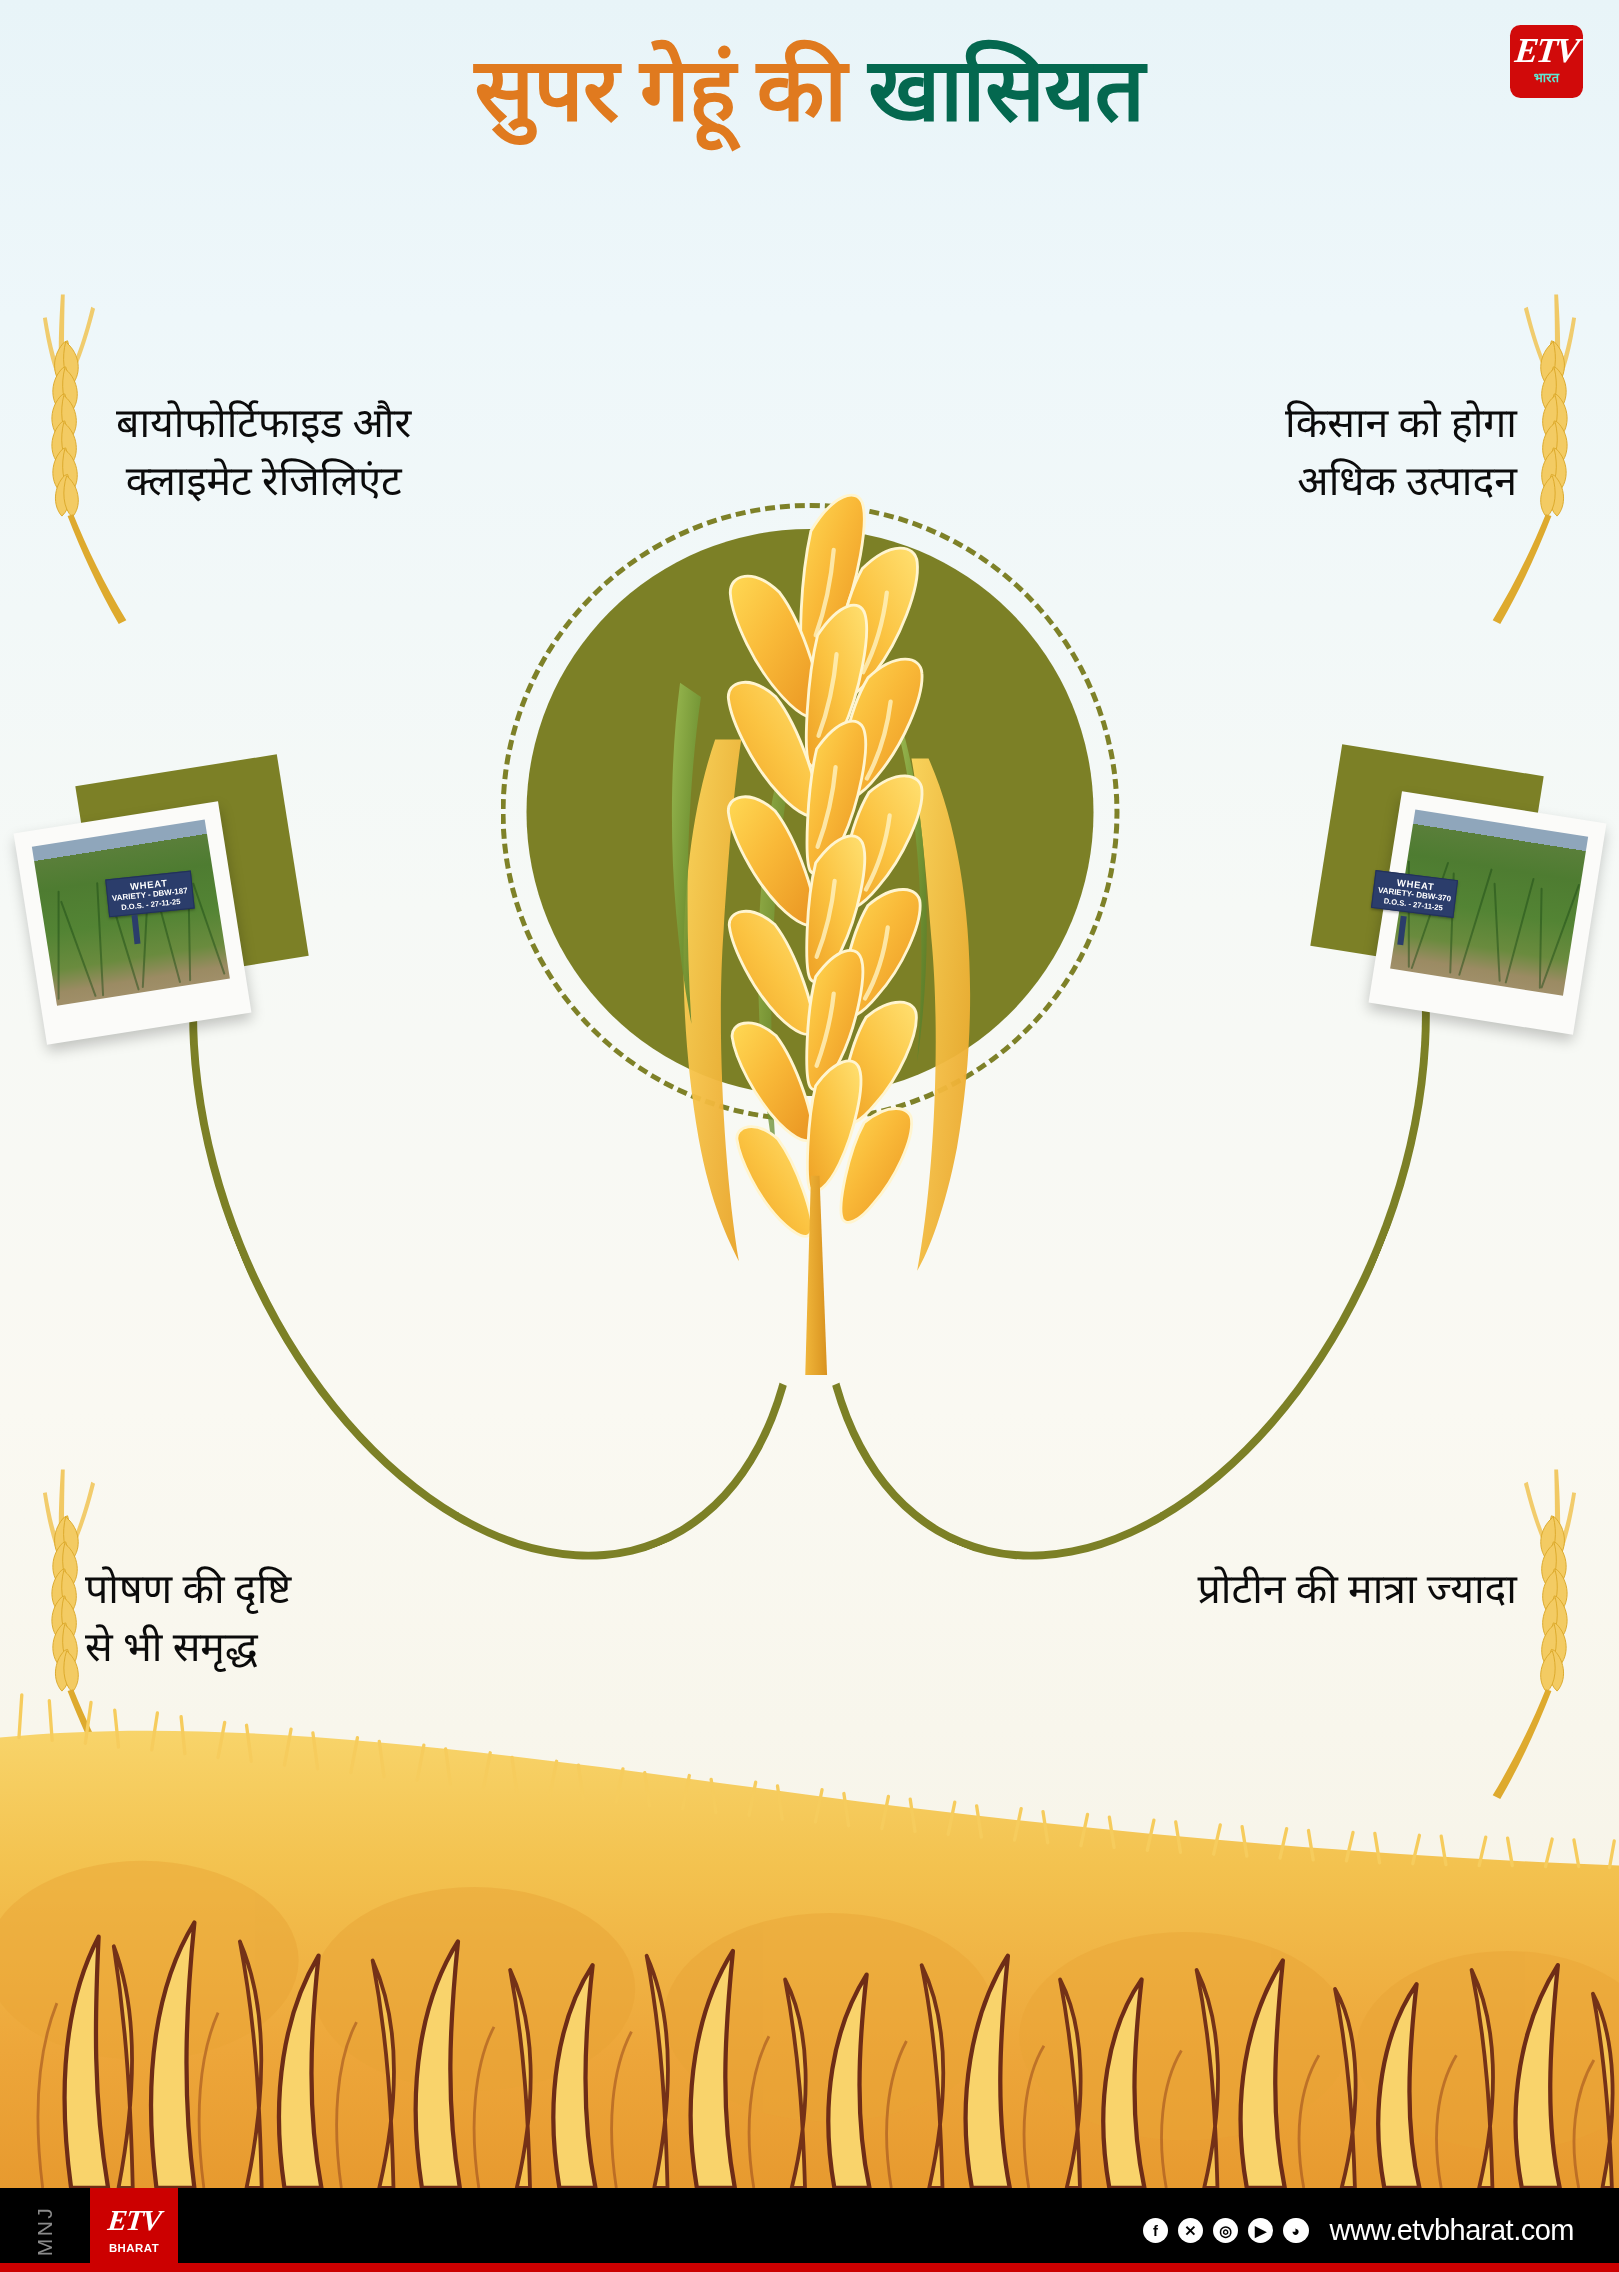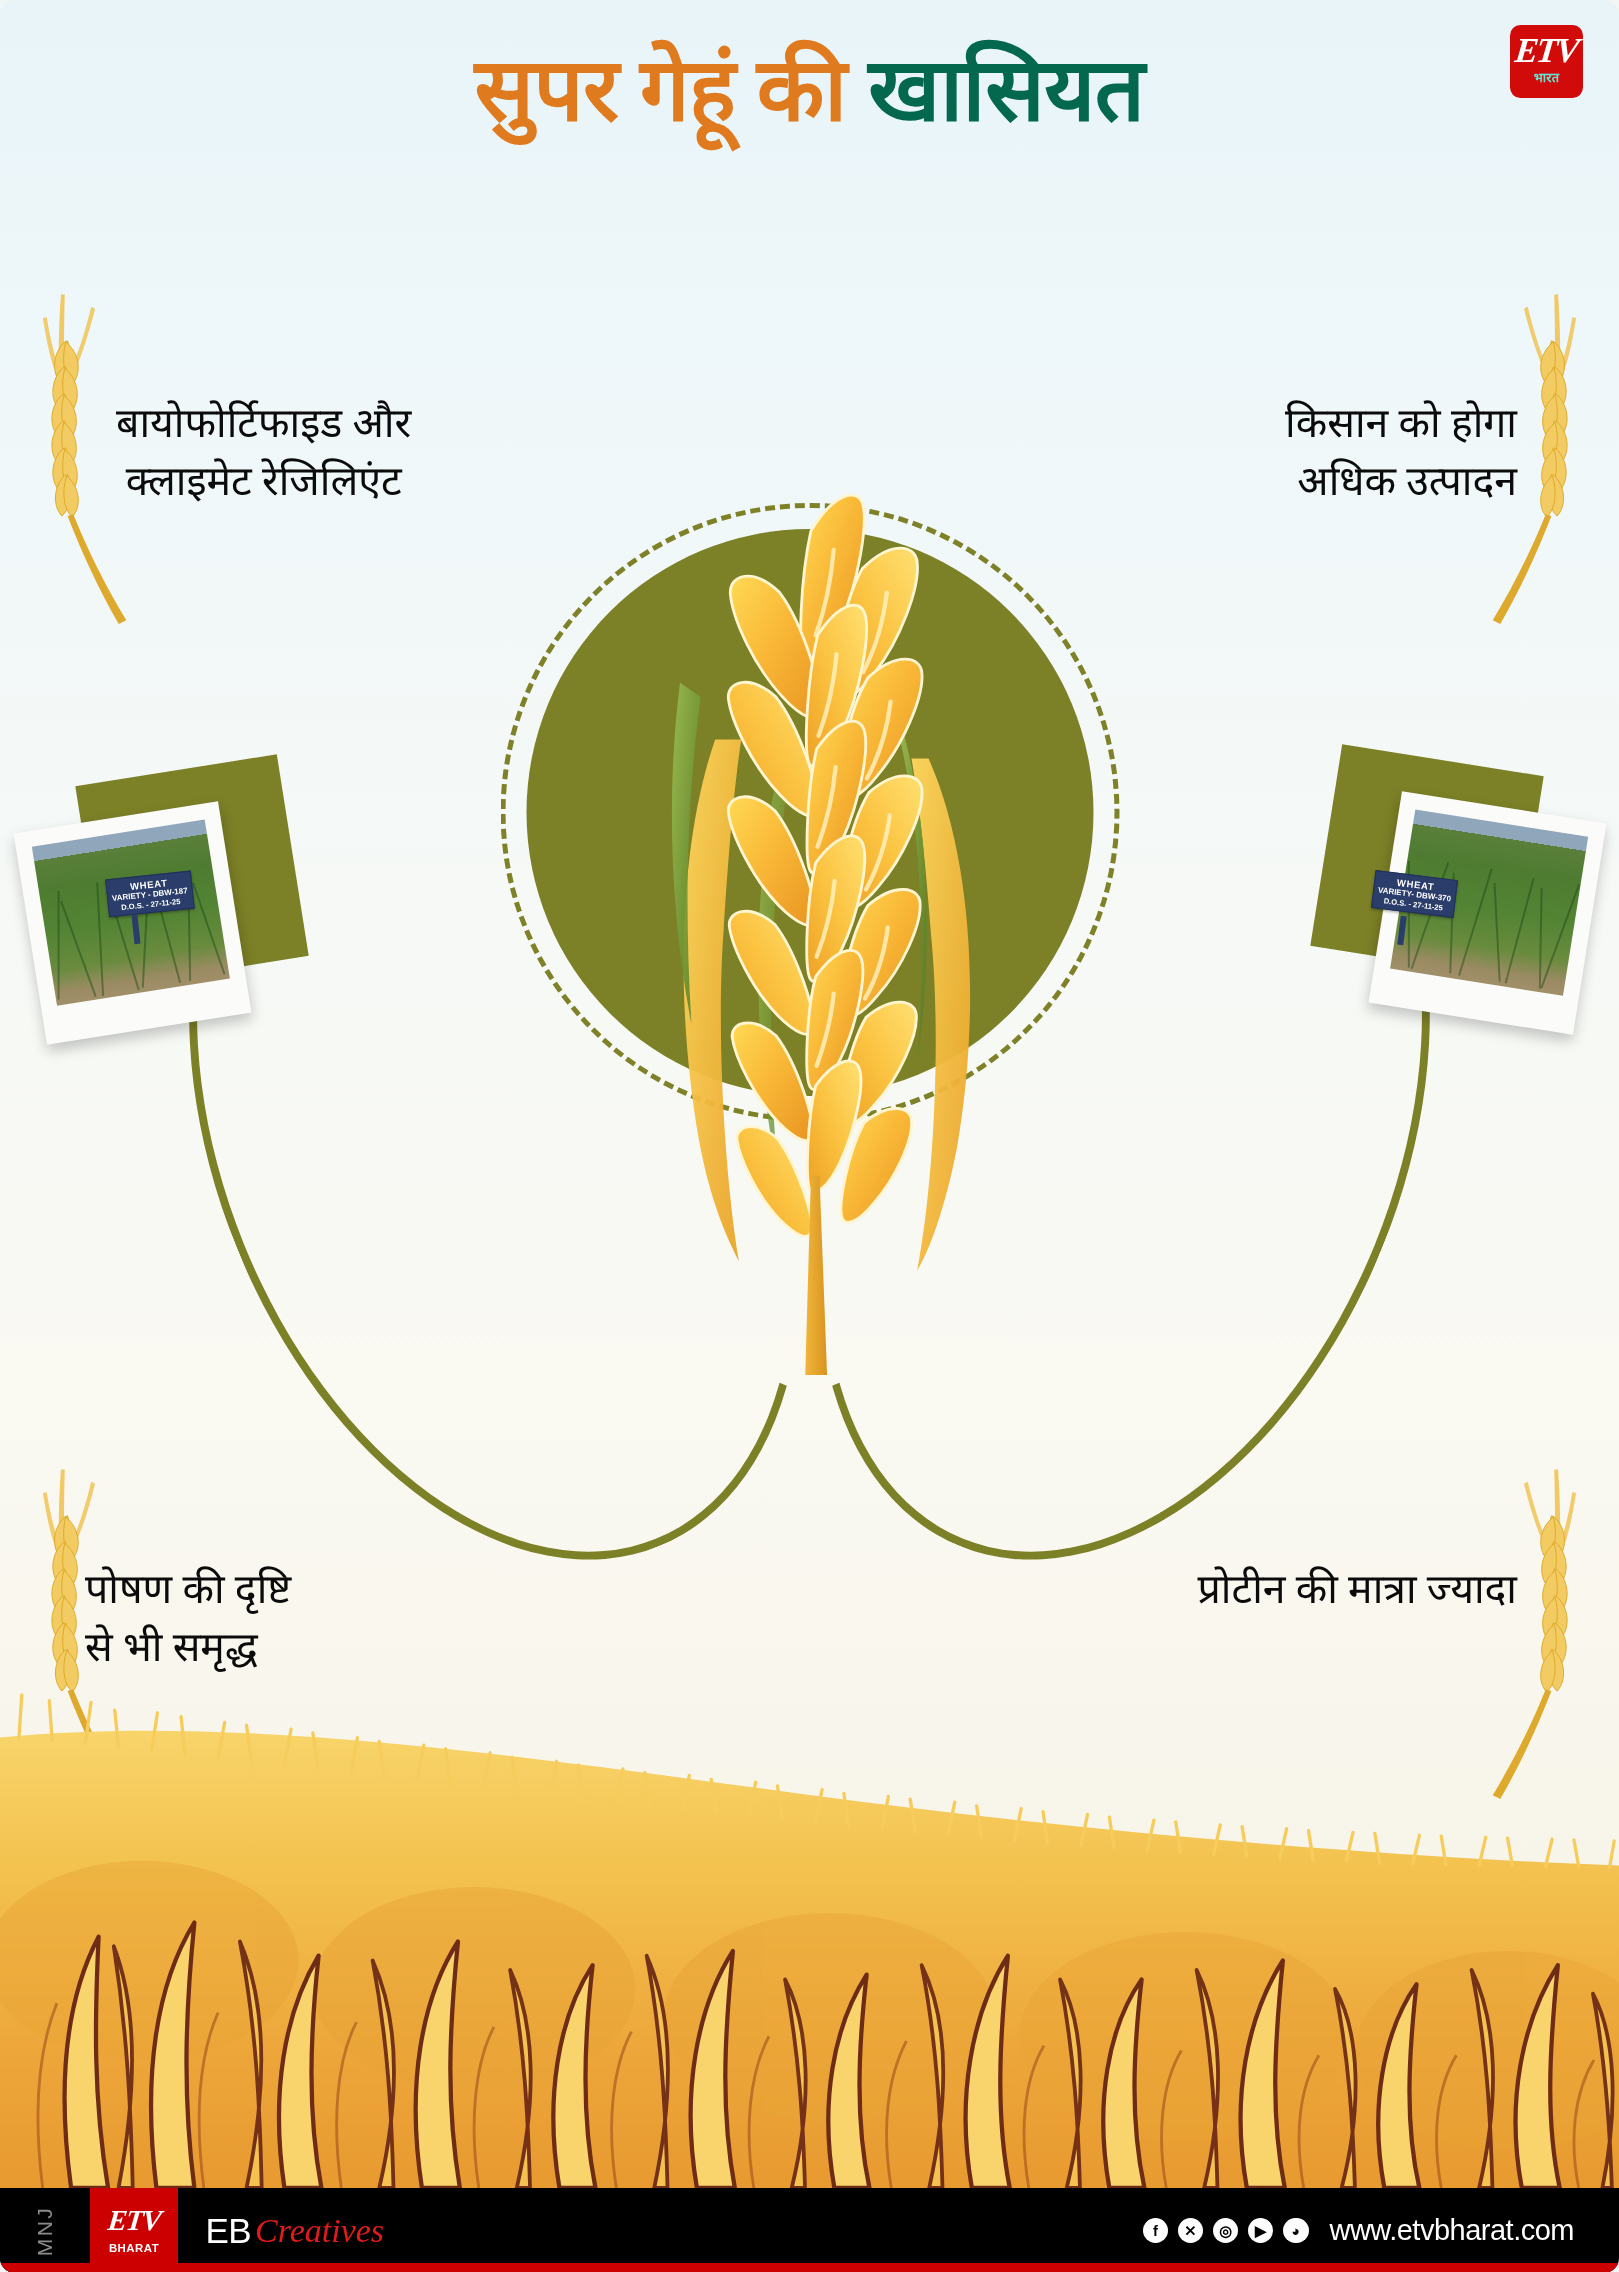--- a/index.html
+++ b/index.html
@@ -8,21 +8,20 @@
     font-family:"Liberation Sans", sans-serif;
     background:#f2f6f4;
     overflow:hidden;
     position:relative;
   }
   #poster {
     position:absolute; inset:0;
     width:1619px; height:2273px;
     background:linear-gradient(180deg,#e8f4f8 0%,#eef7fa 14%,#f6f9f6 40%,#faf9f2 62%,#f8f6ec 76%,#f7f4e8 85%);
     overflow:hidden;
-    border-radius:15px;
   }
 
   
   #header { position:absolute; top:0; left:0; width:100%; height:156px; }
   .title-wrap {
     position:absolute; top:26px; left:0; width:100%;
     text-align:center; white-space:nowrap;
   }
   .title-txt {
     font-family:"Liberation Serif", serif;
@@ -559,24 +558,20 @@
   </svg>
 
   <div id="footer">
     <div id="mnj-box">
       <span>MNJ</span>
     </div>
     <div id="footer-etv">
       <div class="fe-mark">ETV</div>
       <div class="fe-sub">BHARAT</div>
     </div>
-    <div id="eb-creatives">
-      <span class="eb">EB</span>
-      <span class="creat">Creatives</span>
-    </div>
     <div id="footer-right">
       <span class="soc">f</span>
       <span class="soc">✕</span>
       <span class="soc">◎</span>
       <span class="soc">▶</span>
       <span class="soc">◕</span>
       <span id="site-url">www.etvbharat.com</span>
     </div>
     <div id="footer-redline"></div>
   </div>

